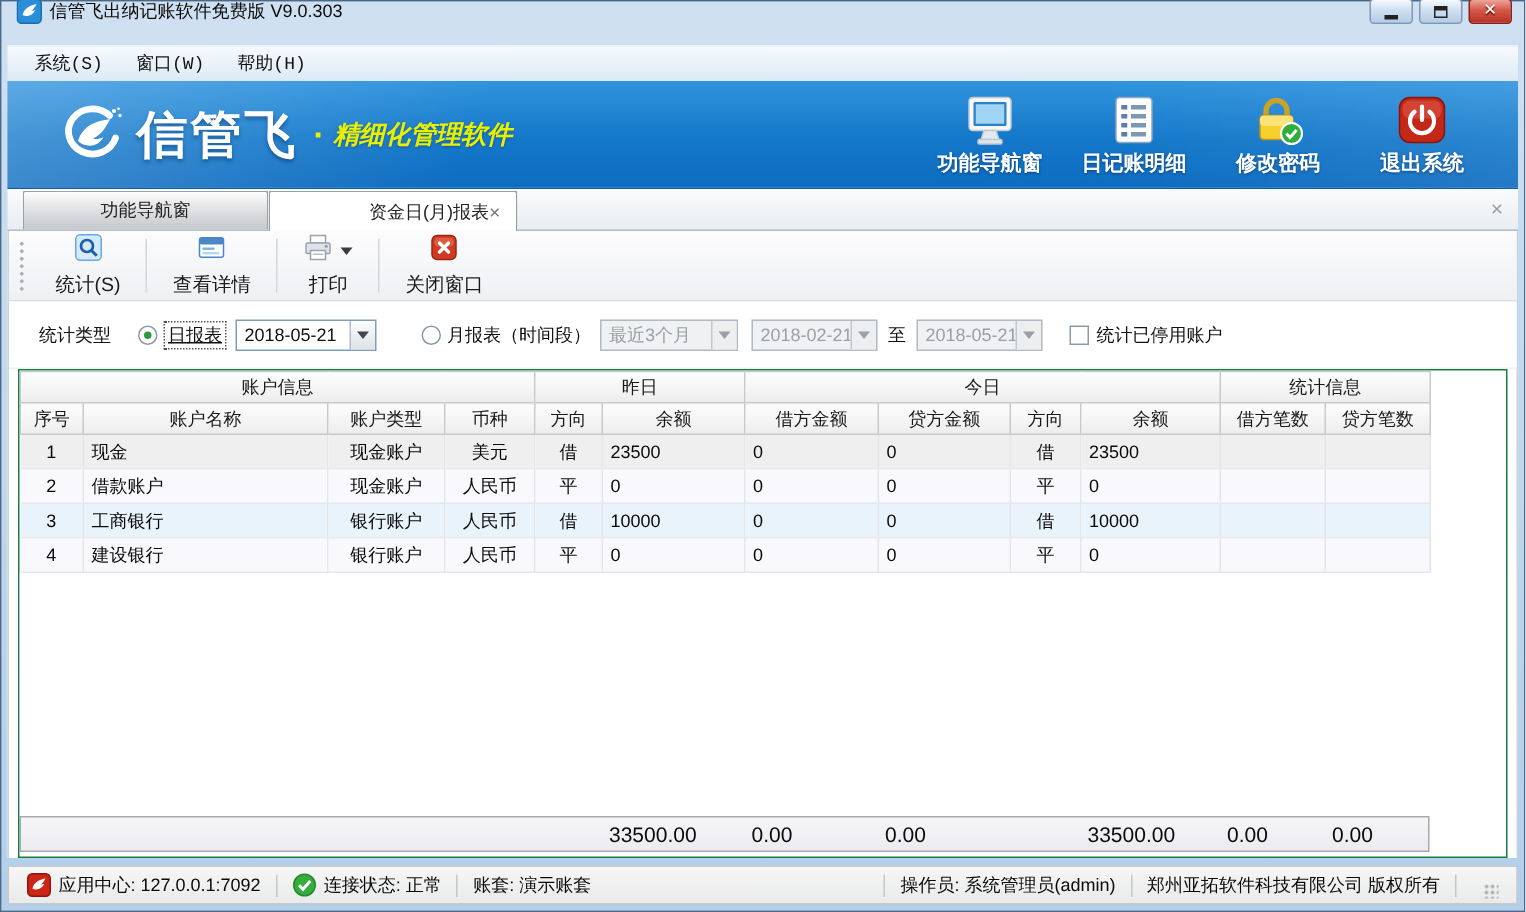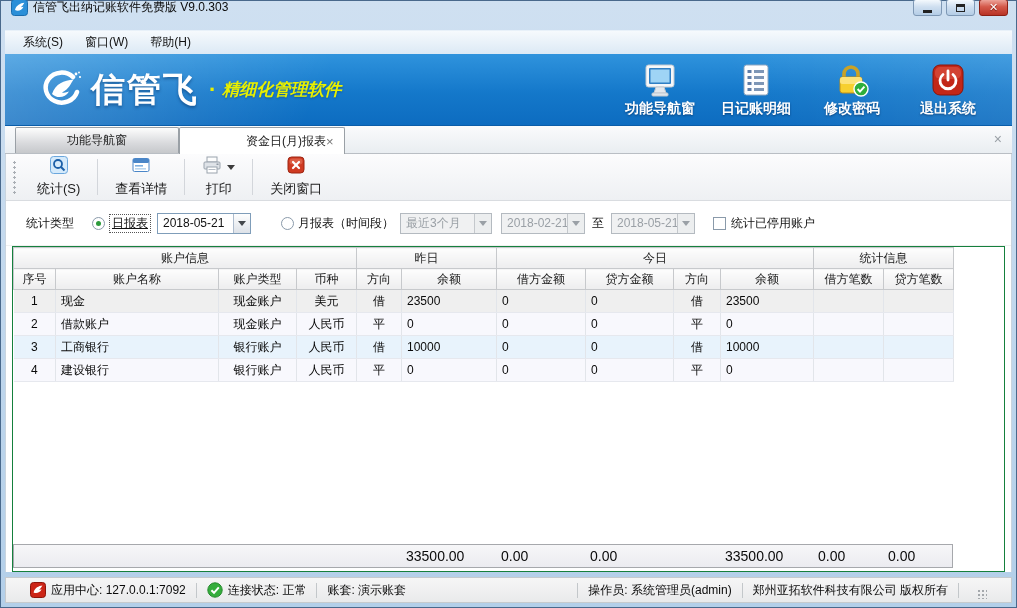--- a/index.html
+++ b/index.html
@@ -19,21 +19,21 @@
   .winbtn{width:29px;height:17px;border:1px solid #7e98b5;border-radius:3px;
     background:linear-gradient(180deg,#f4f9fd,#cfdff0 45%,#b4cde6);
     display:flex;align-items:center;justify-content:center;cursor:pointer;}
   .winbtn.closeb{background:linear-gradient(180deg,#eda49a,#d4594a 45%,#b83325);border-color:#8c2015;}
   .g-min{width:9px;height:3px;background:#222;margin-top:7px;}
   .g-max{width:9px;height:8px;border:1px solid #222;border-top:3px solid #222;background:transparent;}
   .g-close{color:#fff;font-size:11px;font-weight:bold;line-height:1;text-shadow:0 1px 1px #701008;}
   
   .menubar{height:24px;display:flex;align-items:center;padding-left:8px;gap:2px;flex:none;
     background:linear-gradient(180deg,#f6fafd,#dce9f5);border-top:1px solid #e8f1f9;}
-  .menu-item{font-size:12px;color:#111;padding:7px 10px;cursor:default;}
+  .menu-item{font-size:12px;color:#111;padding:7px 10px;cursor:default;font-family:Liberation Mono, monospace;}
   
   .banner{height:72px;flex:none;display:flex;align-items:center;
     background:
       linear-gradient(115deg,rgba(255,255,255,.22) 0%,rgba(255,255,255,0) 32%),
       linear-gradient(250deg,rgba(255,255,255,.10) 0%,rgba(255,255,255,0) 28%),
       linear-gradient(180deg,#2f93dd 0%,#1478ca 55%,#0d6cc0 100%);
     border-bottom:1px solid #0a5da9;}
   .brand{display:flex;align-items:center;margin-left:34px;flex:1;}
   .brand-logo{width:44px;height:40px;margin-right:8px;}
   .brand-name{color:#fff;font-size:34px;font-weight:bold;letter-spacing:2px;text-shadow:0 2px 3px rgba(0,40,90,.45);}
@@ -98,21 +98,21 @@
   tr.r1 td{background:#f8f8fd;}
   tr.r2 td{background:#e8f3fc;}
   tr.r3 td{background:#f8f8fd;}
   .grid-empty{flex:1;background:#fff;}
   .summarybox{flex:none;width:940px;height:24px;border:1px solid #a6a8ac;background:linear-gradient(180deg,#f6f6f8,#ebebf0);margin-bottom:3px;}
   table.sum{border-collapse:collapse;table-layout:fixed;width:938px;font-size:14px;}
   table.sum td{height:22px;padding:0 5px;color:#0a0a0a;white-space:nowrap;}
   
   .statusgap{height:5px;flex:none;}
   .statusbar{height:26px;flex:none;display:flex;align-items:center;font-size:12px;color:#0a0a0a;
-    background:linear-gradient(180deg,#f6f6f6,#e9eaeb);border:1px solid #c6cacd;padding:0 24px;}
+    background:linear-gradient(180deg,#f6f6f6,#e9eaeb);border:1px solid #c6cacd;padding:0 12px;}
   .sicon{width:16px;height:16px;margin-right:5px;flex:none;}
   .ssep{width:1px;height:15px;background:#c3c7ca;margin:0 10px;}
   .sspacer{flex:1;}
   .sgrip{width:10px;height:10px;margin-left:8px;align-self:flex-end;margin-bottom:3px;
     background-image:radial-gradient(circle,#a4a8ac 1px,transparent 1.2px);background-size:4px 4px;}
   .sitem{white-space:nowrap;display:flex;align-items:center;}
 </style>
 </head>
 <body>
 

